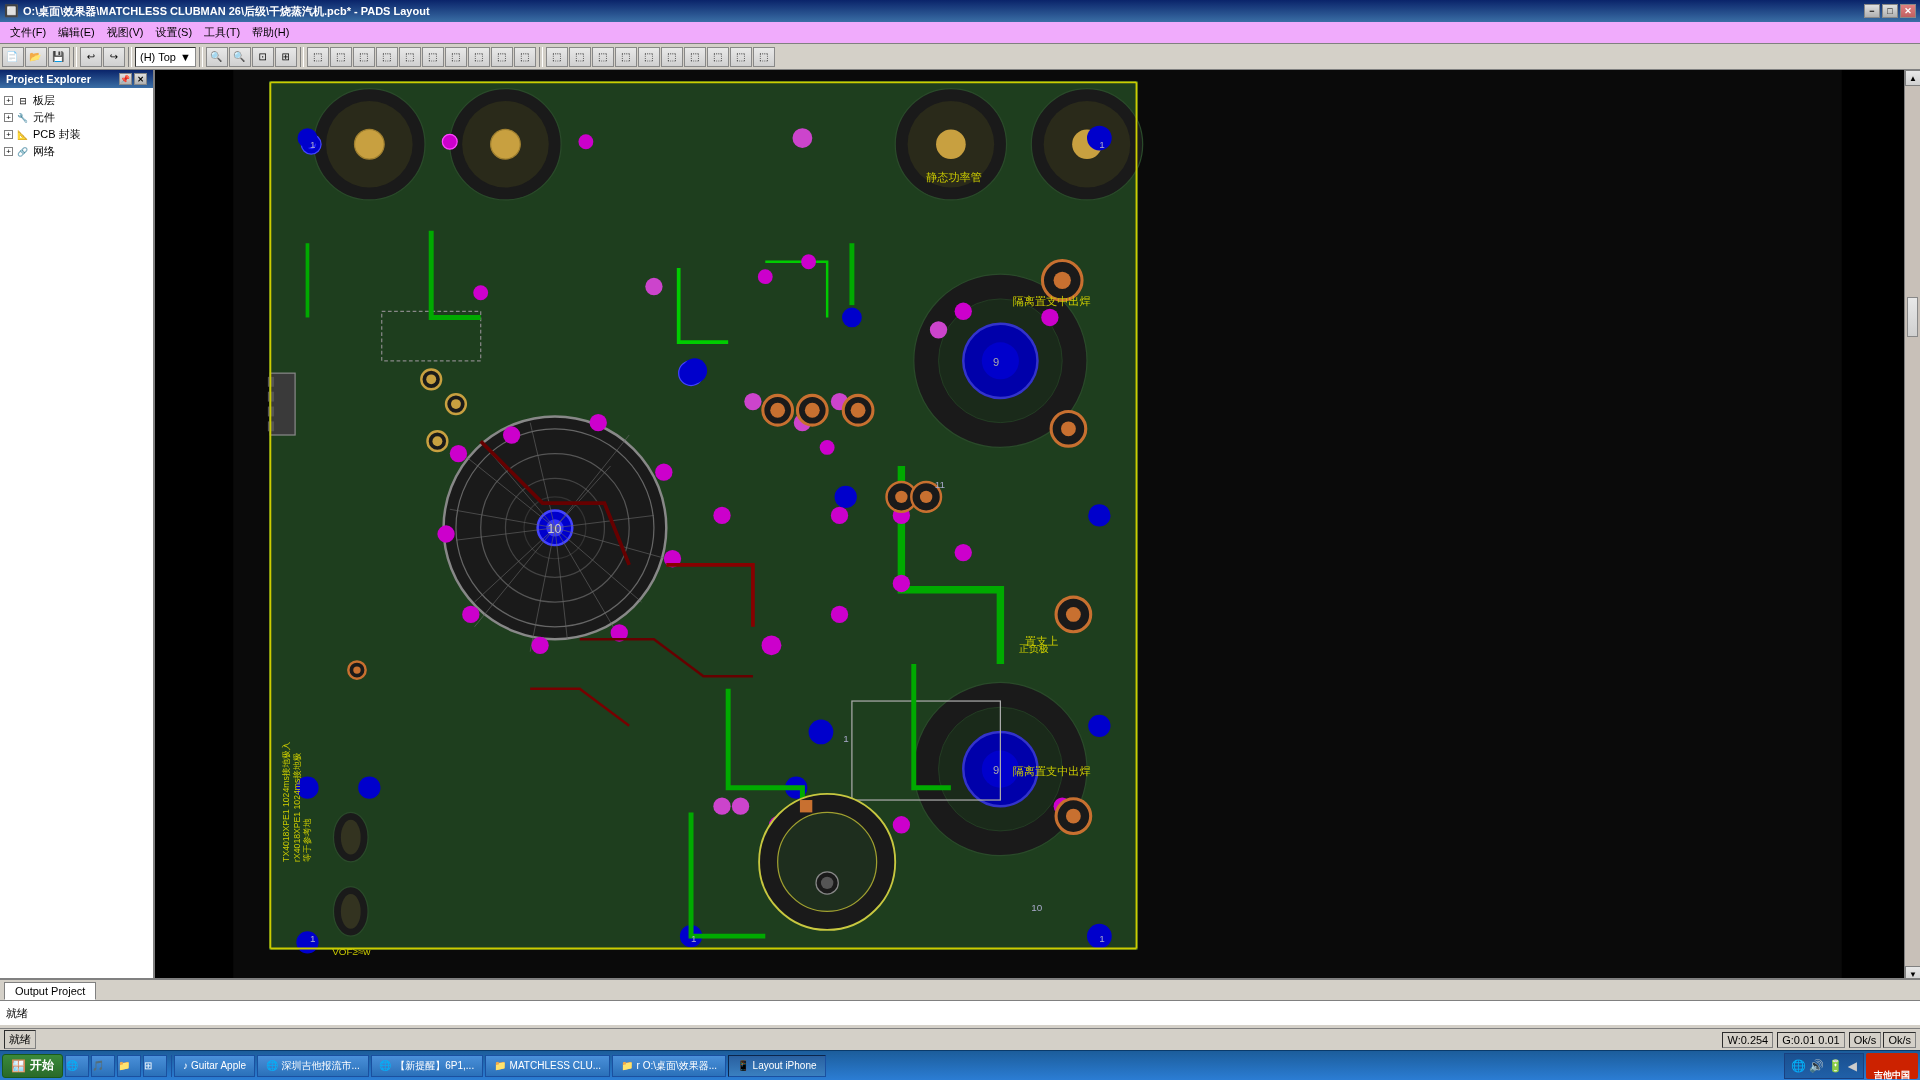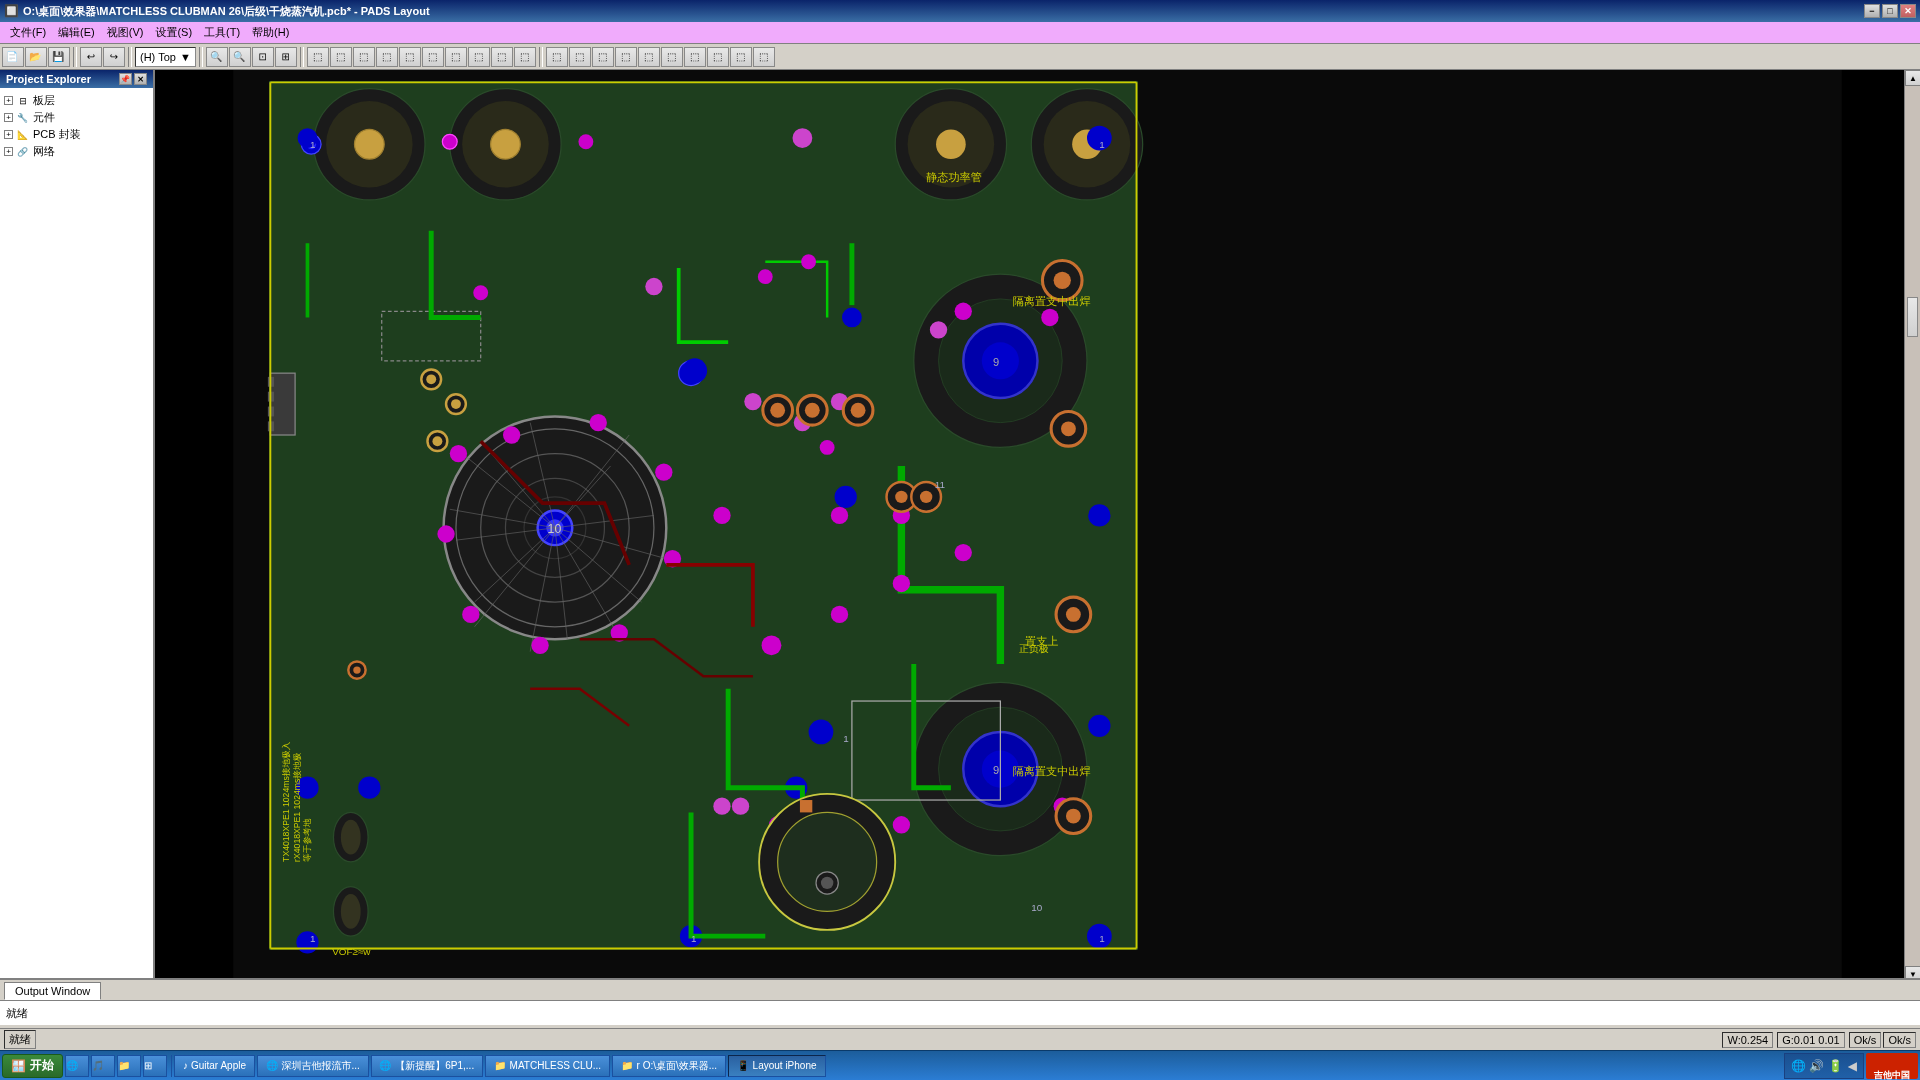--- a/index.html
+++ b/index.html
@@ -471,21 +471,21 @@
       <div style="flex:1;background:#c8c0b8;"></div>
       <div style="width:40px;background:linear-gradient(to right,#e8e8e8,#d0d0d0);border:1px solid #888;margin:2px;"></div>
       <div style="flex:3;background:#c8c0b8;"></div>
       <div class="scroll-btn">▶</div>
     </div>
   </div>
 </div>
 
 <div id="output-window" style="position:fixed;bottom:52px;left:0;right:0;height:50px;background:#d4d0c8;border-top:2px solid #808080;">
   <div id="output-tabs" style="display:flex;align-items:flex-end;padding:2px 4px 0;">
-    <div class="output-tab active">Output Window</div>
+    <div class="output-tab active">Output Project</div>
   </div>
   <div style="background:#fff;height:25px;padding:3px 6px;border-top:1px solid #808080;display:flex;align-items:center;">
     <span>就绪</span>
   </div>
 </div>
 
 <div id="statusbar" style="position:fixed;bottom:30px;left:0;right:0;height:22px;background:#d4d0c8;border-top:1px solid #808080;display:flex;align-items:center;padding:0 4px;gap:4px;">
   <div class="status-item">就绪</div>
   <div style="flex:1;"></div>
   <div class="status-item">

